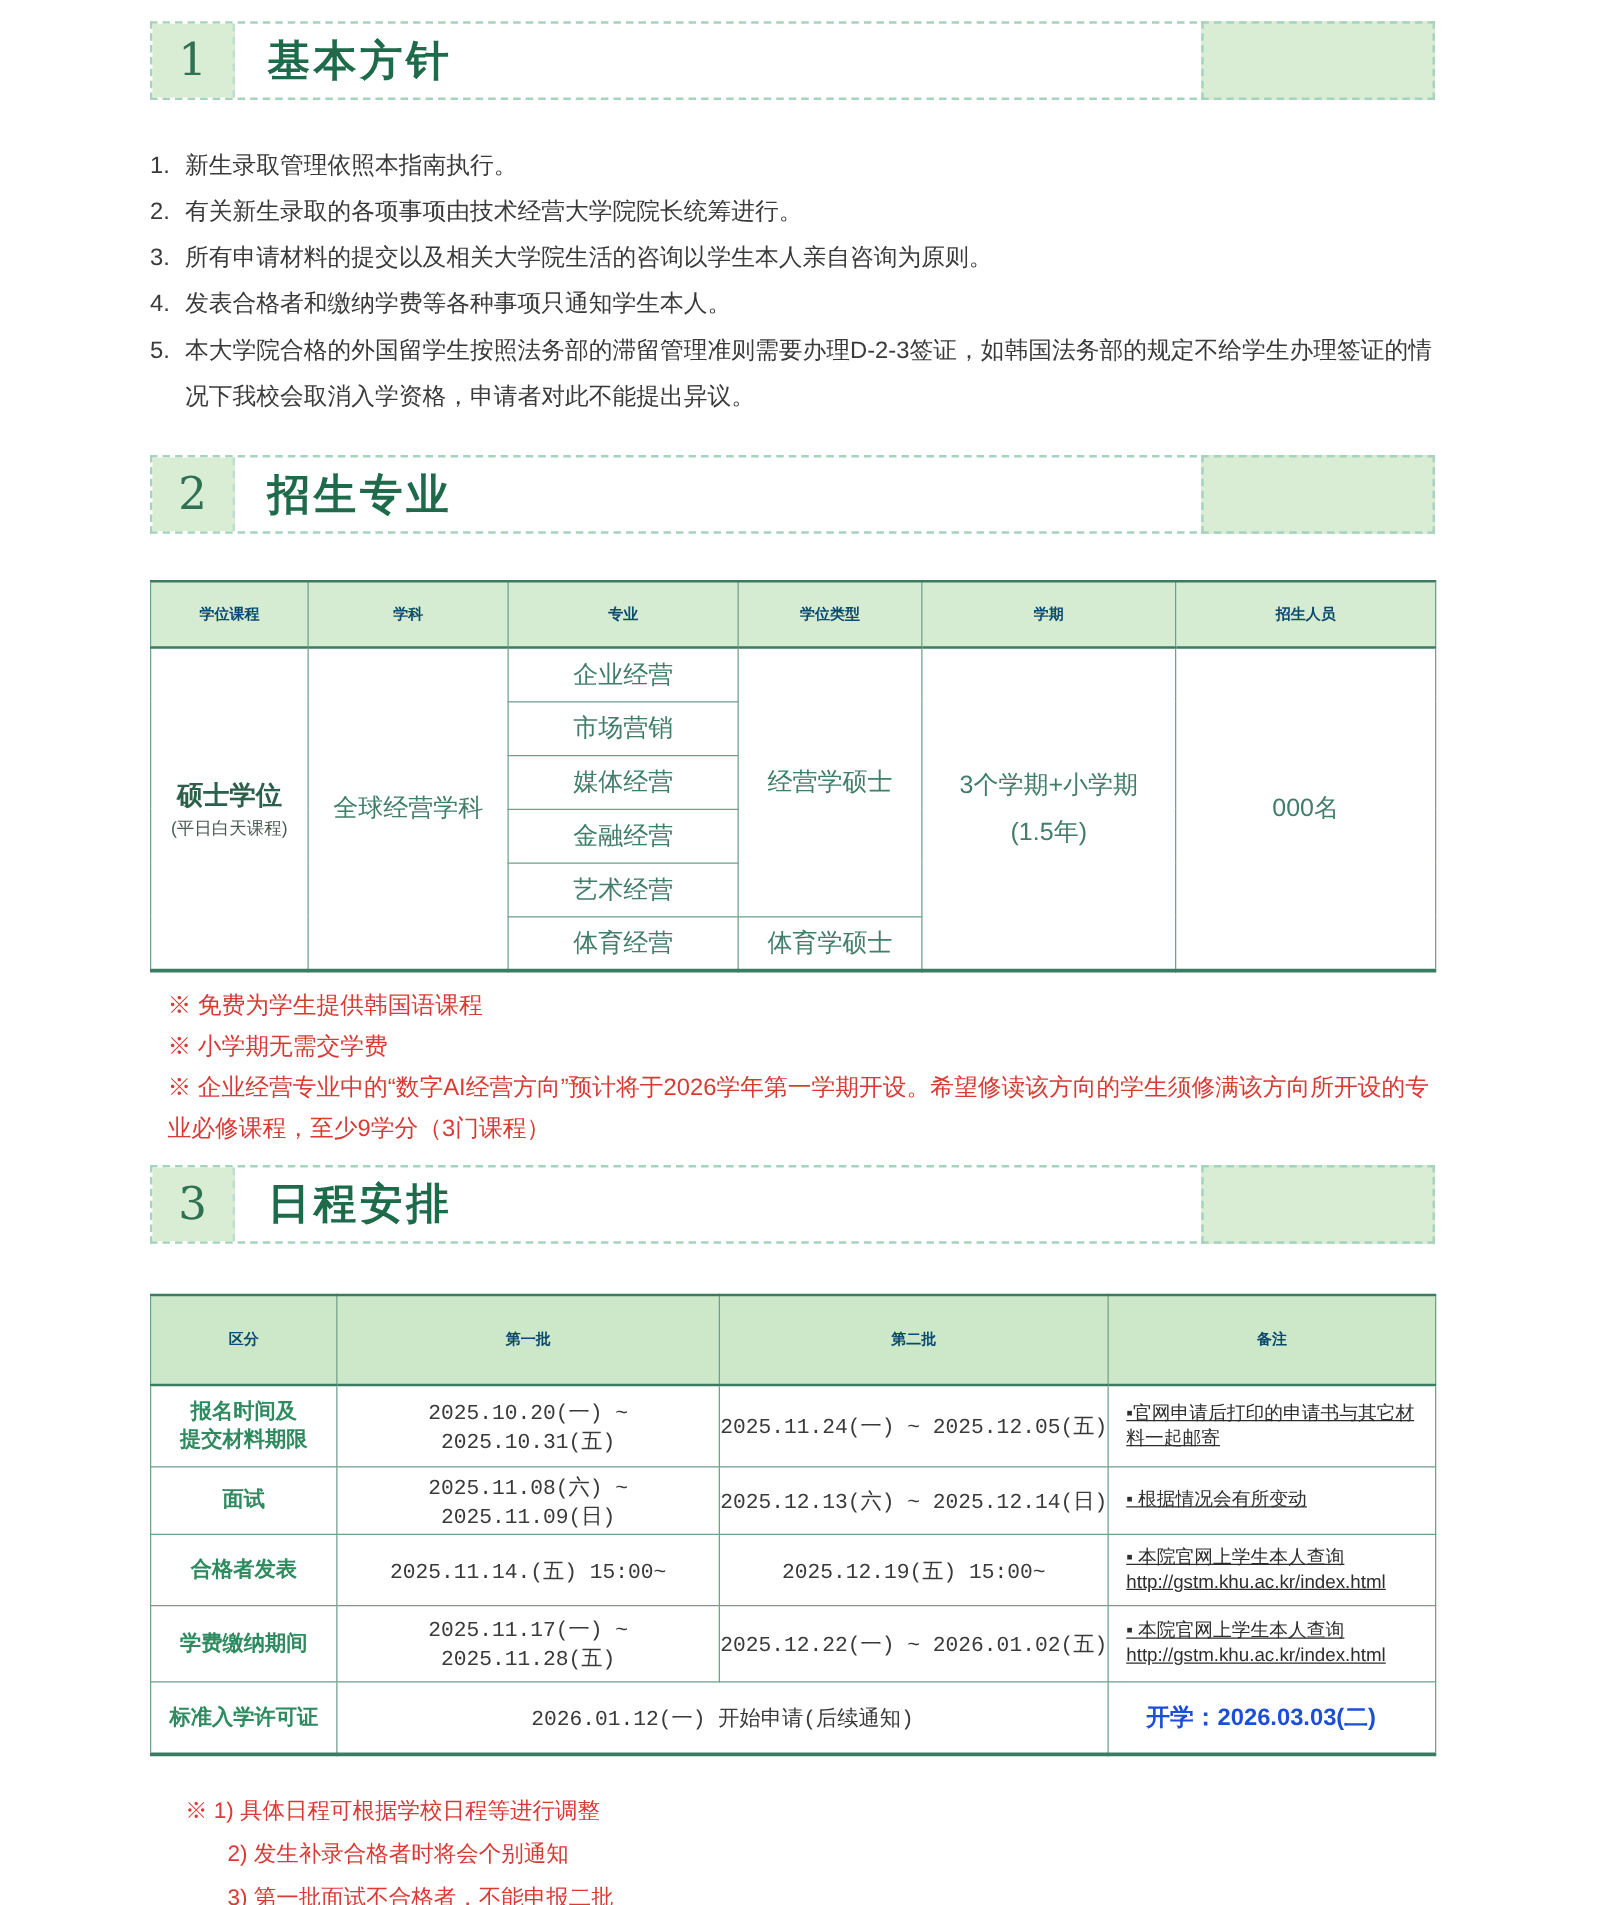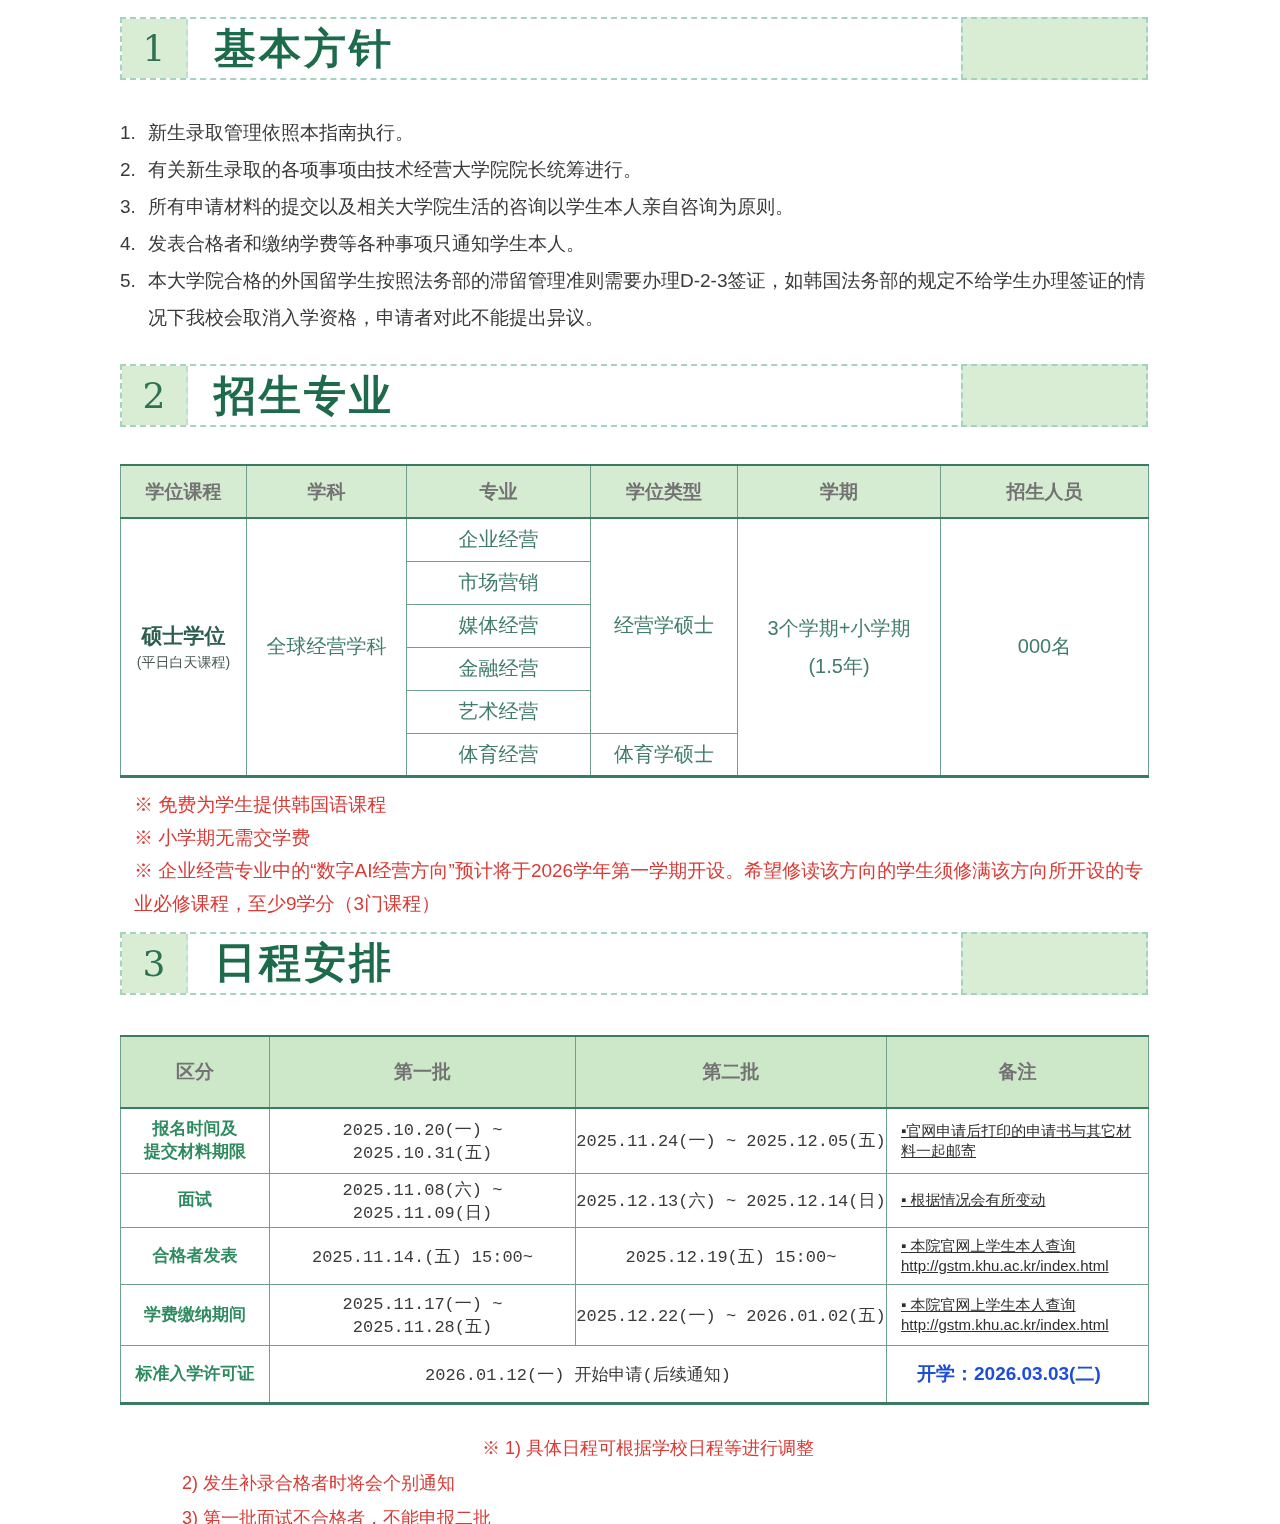--- a/index.html
+++ b/index.html
@@ -4,54 +4,54 @@
 <style>
   * { margin:0; padding:0; box-sizing:border-box; }
   body { background:#ffffff; font-family:"Liberation Sans", sans-serif; }
   .page { position:relative; width:1280px; height:1524px; background:#ffffff; overflow:hidden; }
   .content { margin-left:120px; width:1028px; }
 
   
   .bar { position:relative; width:1028px; height:63px; border:2px dashed #a6d3bd; display:flex; align-items:stretch; background:#ffffff; }
   .bar-num { width:66px; background:#d9edd4; border-right:2px dashed #bfdfcd; color:#2e7153;
              font-family:"DejaVu Serif", serif; font-size:36px; display:flex; align-items:center; justify-content:center; }
-  .bar-title { display:flex; align-items:center; margin-left:26px; font-size:42px; font-weight:800;
+  .bar-title { display:flex; align-items:center; margin-left:26px; font-size:34px; font-weight:800;
                color:#1e6b4c; letter-spacing:3px; }
   .bar-accent { position:absolute; top:-2px; right:-2px; bottom:-2px; width:187px; background:#d9edd4; border:2px dashed #a6d3bd; }
   .bar1 { margin-top:17px; }
   .bar2 { margin-top:28px; }
   .bar3 { margin-top:12px; }
 
   
   .list { margin-top:34px; color:#3a3a3a; font-size:19px; line-height:37px; }
   .li { display:flex; }
   .li-num { flex:0 0 28px; }
   .li-text { flex:1; }
 
   
   table { border-collapse:collapse; table-layout:fixed; width:1028px; }
   th, td { border:1px solid #6fa089; text-align:center; vertical-align:middle; }
-  th { background:#d6ecd2; color:#737373; font-size:19px; font-weight:bold; height:53px;
+  th { background:#d6ecd2; color:#0c4a6e; font-size:12px; font-weight:bold; height:53px;
        border-bottom:2px solid #3a7c61; }
   table { border-top:2px solid #3a7c61; border-bottom:3px solid #3a7c61; }
   .pre { white-space:pre-line; }
 
   
   .t1 { margin-top:37px; }
   .t1 td { color:#417d6a; font-size:20px; height:43px; }
   .t1 .c-degree { color:#2c5f4c; }
   .t1 .degree { font-size:21px; font-weight:bold; color:#2c5f4c; }
   .t1 .degree-sub { font-size:14px; font-weight:normal; color:#4a5a52; margin-top:4px; }
   .t1 .c-sem { line-height:1.9; }
 
   
   .red-notes { margin-top:10px; padding-left:14px; color:#d93a35; font-size:19px; line-height:33px; }
   .red-notes .wrapnote { text-indent:0; }
   .red-notes-bottom { margin-top:26px; color:#d93a35; font-size:18px; line-height:35px; }
-  .rn1 { padding-left:28px;text-align:center; }
+  .rn1 { padding-left:28px; }
   .rn2 { padding-left:62px; }
 
   
   .t2 { margin-top:40px; }
   .t2 th { background:#cde7c9; height:72px; }
   .t2 td { height:57px; }
   .t2 .lbl { color:#2e8b5f; font-weight:bold; font-size:17px; line-height:1.35; }
   .t2 .date { font-family:Liberation Mono, monospace; font-size:17px; color:#3a3a3a; }
   .t2 .note { text-align:left; padding:6px 10px 6px 14px; font-size:15px; color:#2e2e2e; line-height:1.35;text-decoration:underline; }
   .t2 .row-signup td { height:66px; }

